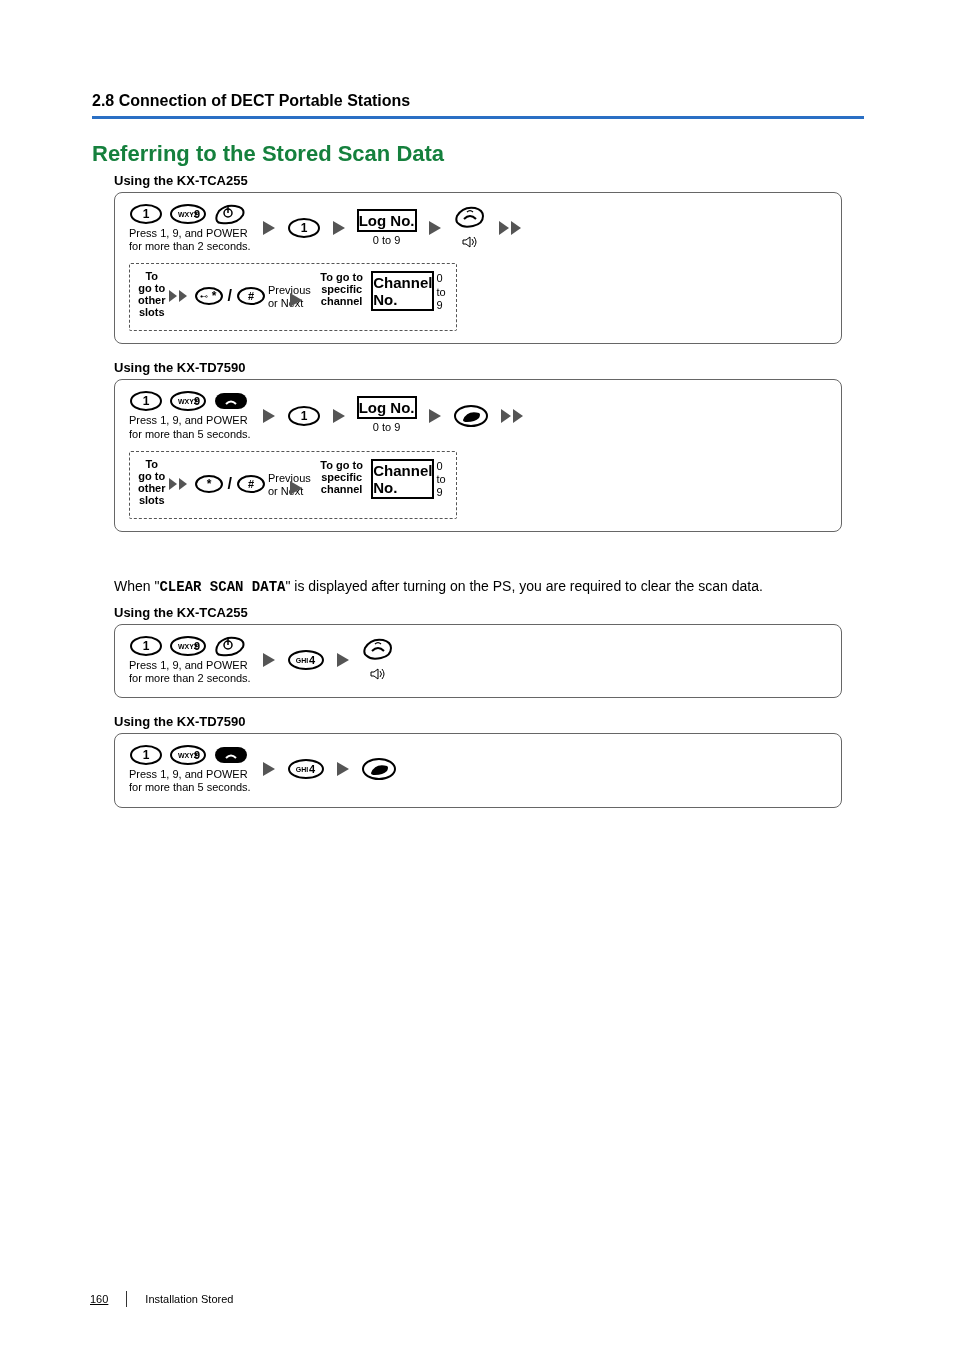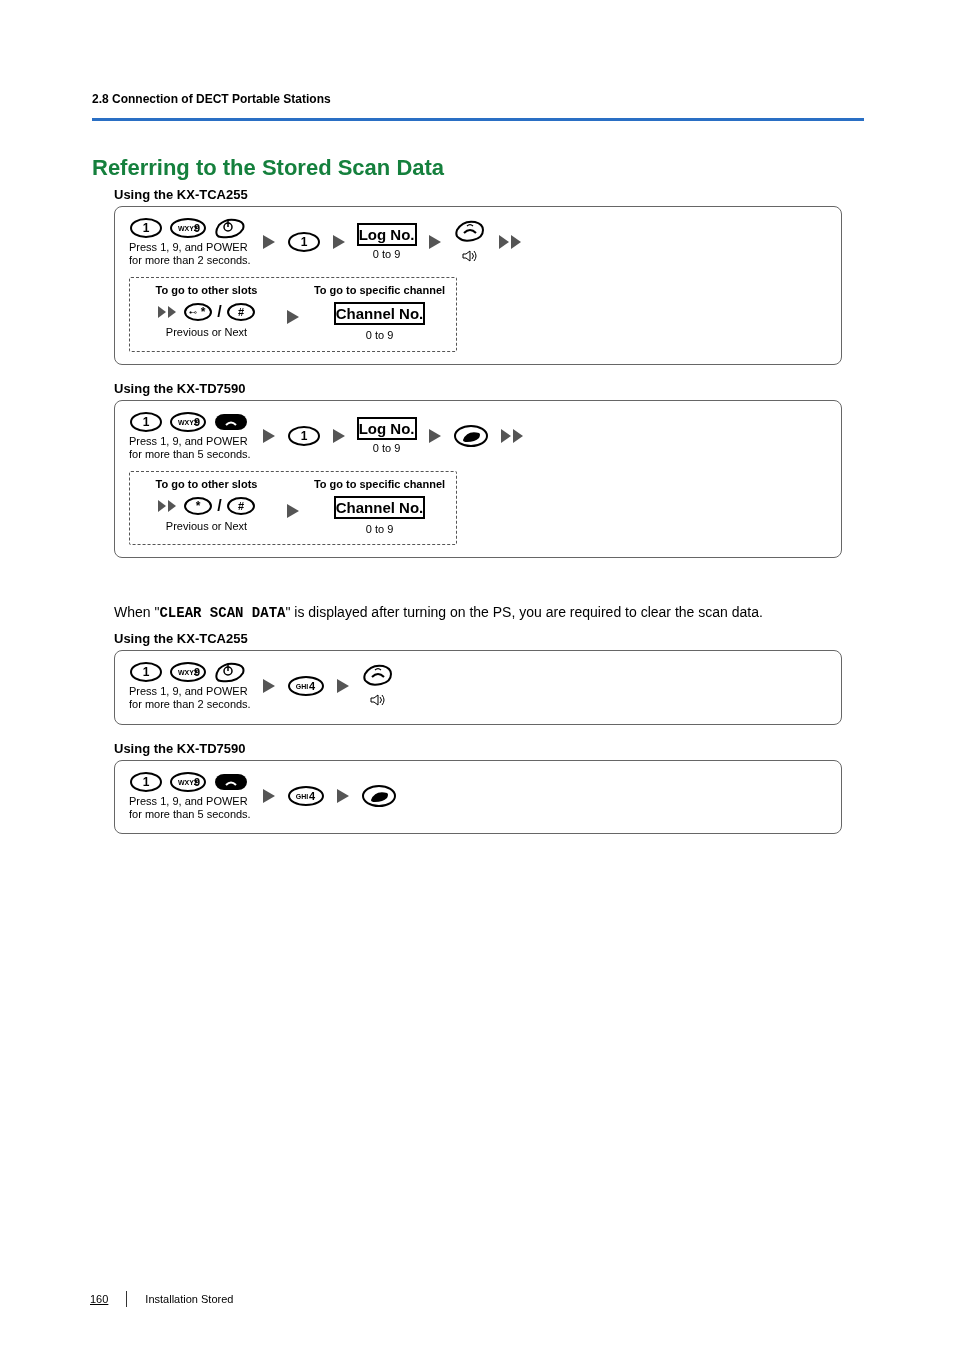--- a/index.html
+++ b/index.html
@@ -13,25 +13,25 @@
     position: relative;
     box-sizing: border-box;
   }
   .page {
     padding: 92px 90px 50px 92px;
     box-sizing: border-box;
     height: 100%;
     position: relative;
   }
   .header-line {
-    font-size: 12px;
-    font-weight: bold;
-    padding-bottom: 12px;
+    font-size: 16px;
+    font-weight: bold;
+    padding-bottom: 6px;
     border-bottom: 3px solid #2a6fc4;
-    margin-bottom: 34px;
+    margin-bottom: 22px;
   }
   h2.section-title {
     color: #15803d;
     font-size: 22px;
     font-weight: bold;
     margin: 0 0 6px 0;
   }
   .subhead {
     font-size: 13px;
     font-weight: bold;
@@ -76,21 +76,20 @@
     text-align: center;
     margin-bottom: 4px;
   }
   .dashed .cols {
     display: flex;
     align-items: flex-start;
     gap: 10px;
   }
   .dashed .col {
     display: flex;
-    flex-direction: column;
     align-items: center;
     gap: 2px;
   }
   svg .key-outer { fill: none; stroke: #000; stroke-width: 2; }
   svg .key-text { font-family: Arial, sans-serif; font-weight: bold; }
   .tri { display: inline-block; }
   .boxlabel {
     border: 2px solid #000;
     padding: 1px 0;
     font-weight: bold;

